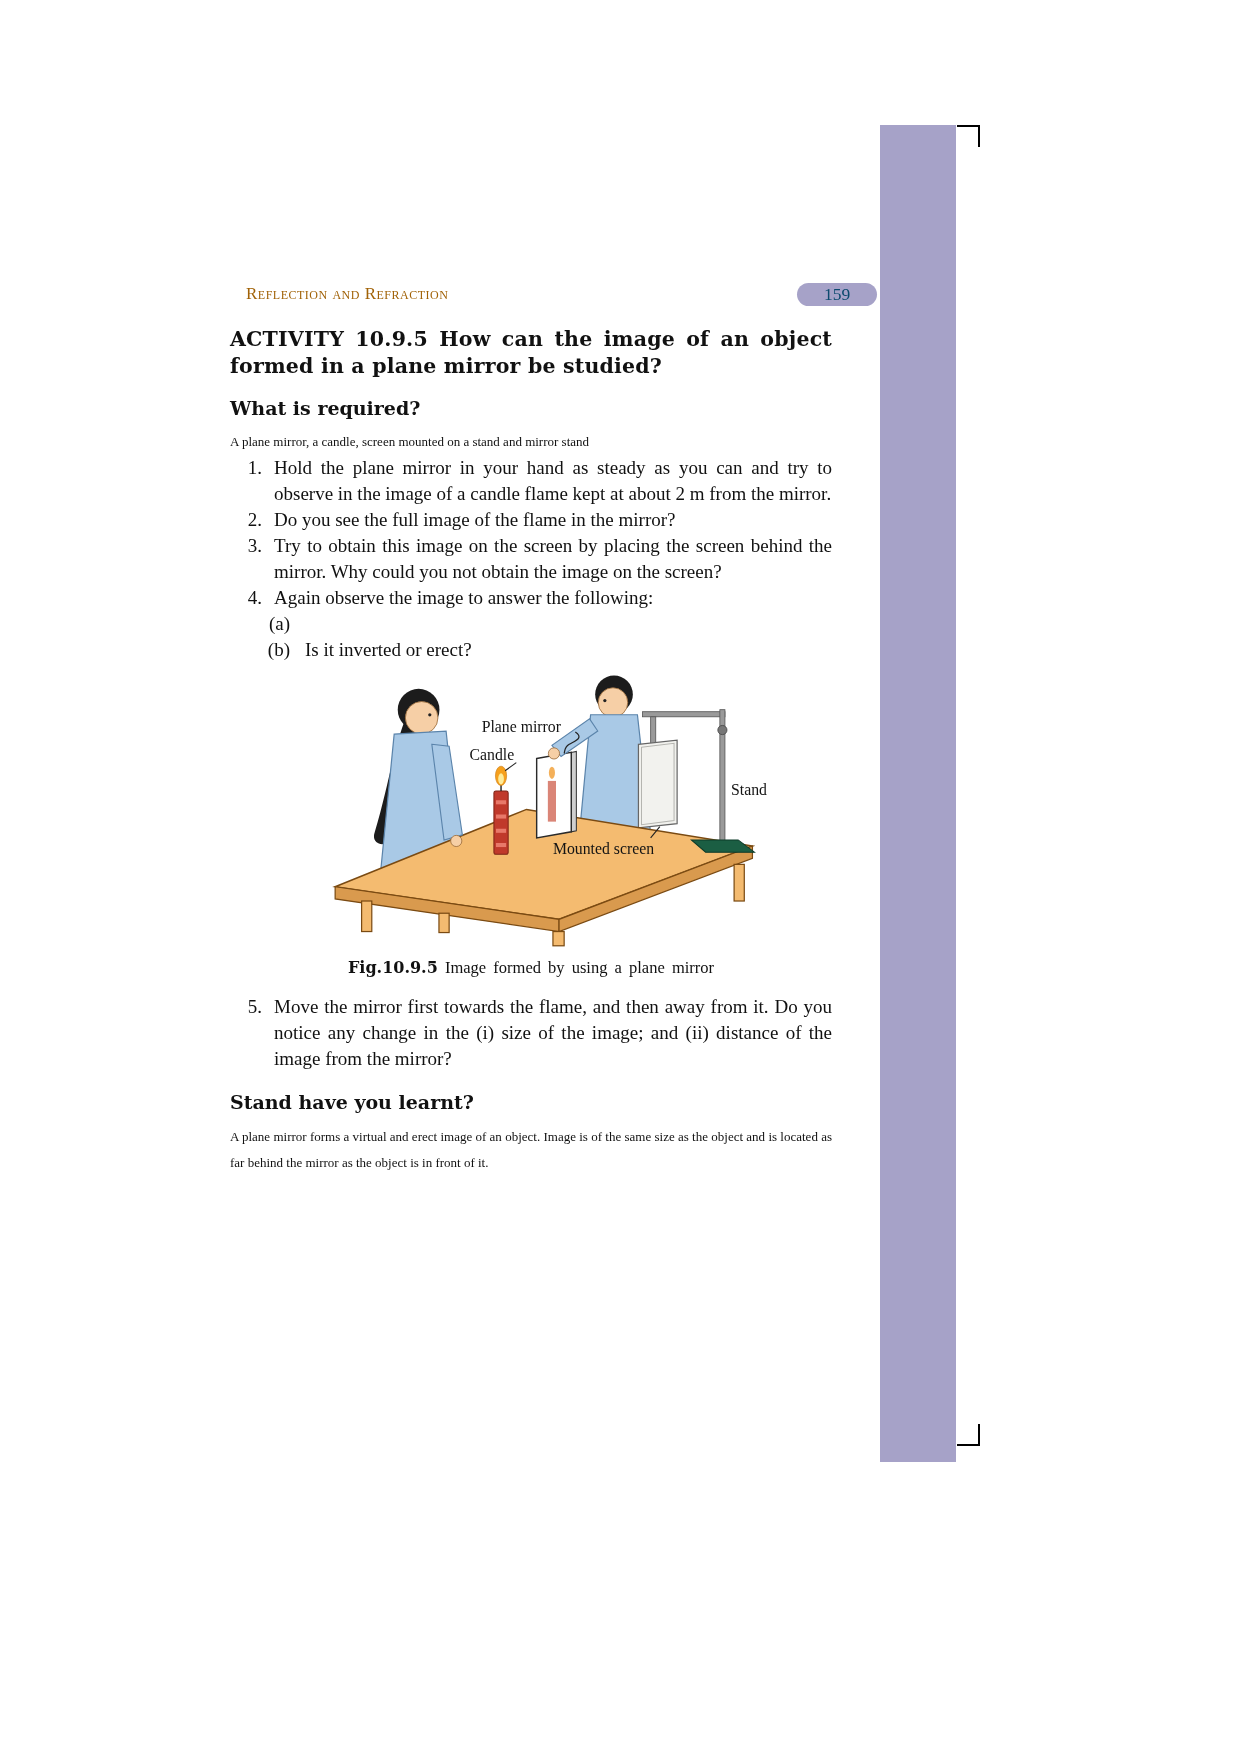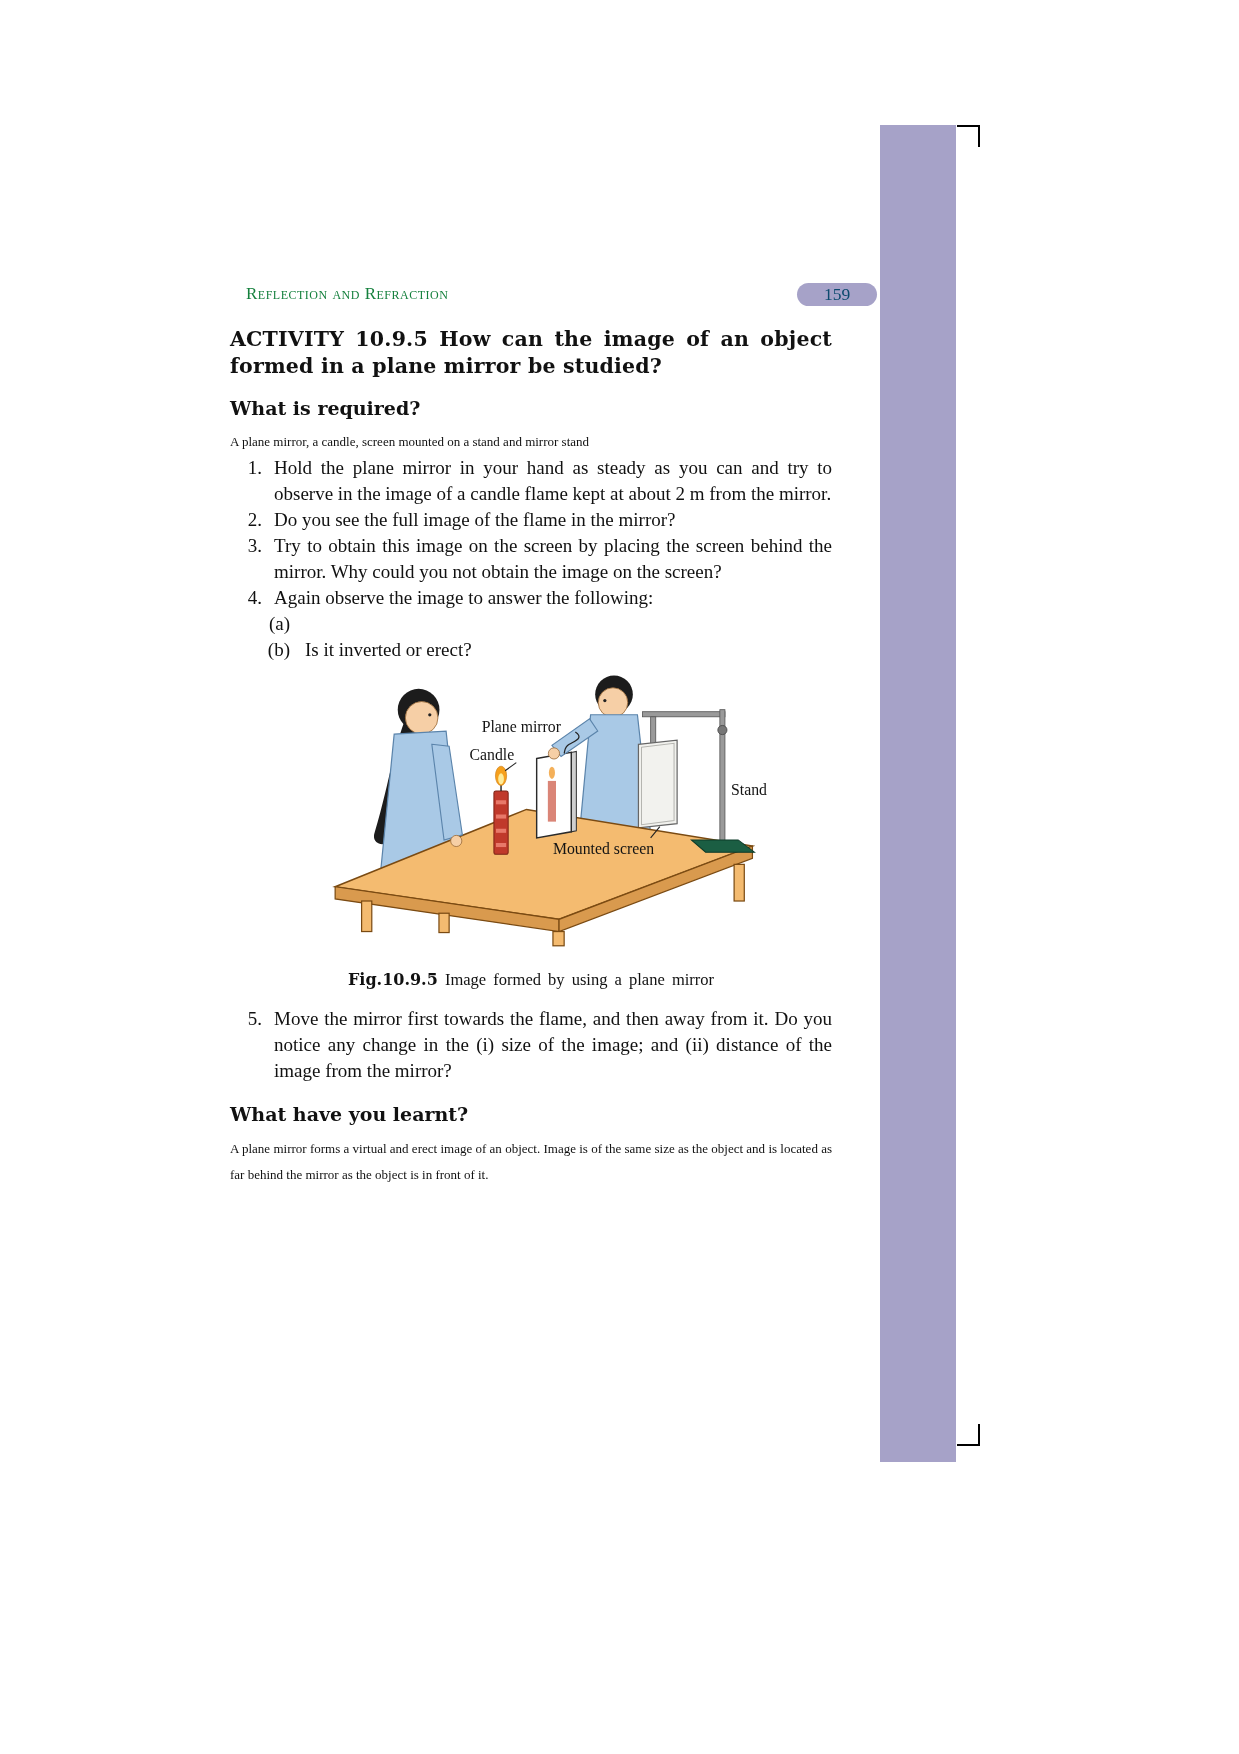--- a/index.html
+++ b/index.html
@@ -9,21 +9,21 @@
     font-family:"Liberation Serif", serif; color:#111; overflow:hidden;
   }
   .band { position:absolute; left:880px; top:125px; width:76px; height:1337px; background:var(--band); }
   .crop { position:absolute; left:957px; width:23px; height:22px; }
   .crop.tr { top:125px; border-top:2.5px solid #000; border-right:2.5px solid #000; }
   .crop.br { top:1424px; border-bottom:2.5px solid #000; border-right:2.5px solid #000; }
 
   .header { position:absolute; left:246px; top:281px; width:631px; height:26px; }
   .running-title {
     position:absolute; left:0; top:3px;
-    font-variant:small-caps; font-size:17px; letter-spacing:0.5px; color:#15803d;
+    font-variant:small-caps; font-size:17px; letter-spacing:0.5px; color:#a16207;
   }
   .page-pill {
     position:absolute; right:0; top:2px; width:80px; height:23px;
     background:var(--band); border-radius:12px; text-align:center;
     line-height:23px; font-size:17.5px; color:#0c4a6e;
   }
 
   .content { position:absolute; left:230px; top:326px; width:602px; }
 
   .activity-title {
@@ -41,21 +41,21 @@
 
   .step, .substep { display:flex; font-size:19px; line-height:26px; }
   .step .num { flex:0 0 32px; text-align:right; }
   .step .txt { flex:1; margin-left:12px; text-align:justify; }
   .substep .num { flex:0 0 60px; text-align:right; }
   .substep .txt { flex:1; margin-left:15px; text-align:justify; }
 
   .figure { margin:8px 0 0 97px; width:458px; }
   .fig-svg { display:block; }
   .fig-svg text { font-family:"Liberation Serif", serif; font-size:15.5px; fill:#141414; }
-  .caption { margin-top:22px; text-align:center; font-size:16.5px; word-spacing:3px; }
+  .caption { margin-top:10px; text-align:center; font-size:16.5px; word-spacing:3px; }
   .caption b { font-family:"DejaVu Serif", serif; font-size:16px; }
   .step5 { margin-top:16px; }
 </style>
 </head>
 <body>
 
 <div class="page">
 
   <div class="band"></div>
   <div class="crop tr"></div>
@@ -182,17 +182,17 @@
     <div class="caption">
       <b>Fig.10.9.5</b>
       <span>Image formed by using a plane mirror</span>
     </div>
 
     <div class="step step5">
       <span class="num">5.</span>
       <span class="txt">Move the mirror first towards the flame, and then away from it. Do you notice any change in the (i) size of the image; and (ii) distance of the image from the mirror?</span>
     </div>
 
-    <div class="h2 h-learnt">What have you learnt?</div>
+    <div class="h2 h-learnt">Stand have you learnt?</div>
     <div class="para">A plane mirror forms a virtual and erect image of an object. Image is of the same size as the object and is located as far behind the mirror as the object is in front of it.</div>
 
   </div>
 </div>
 
 </body></html>

